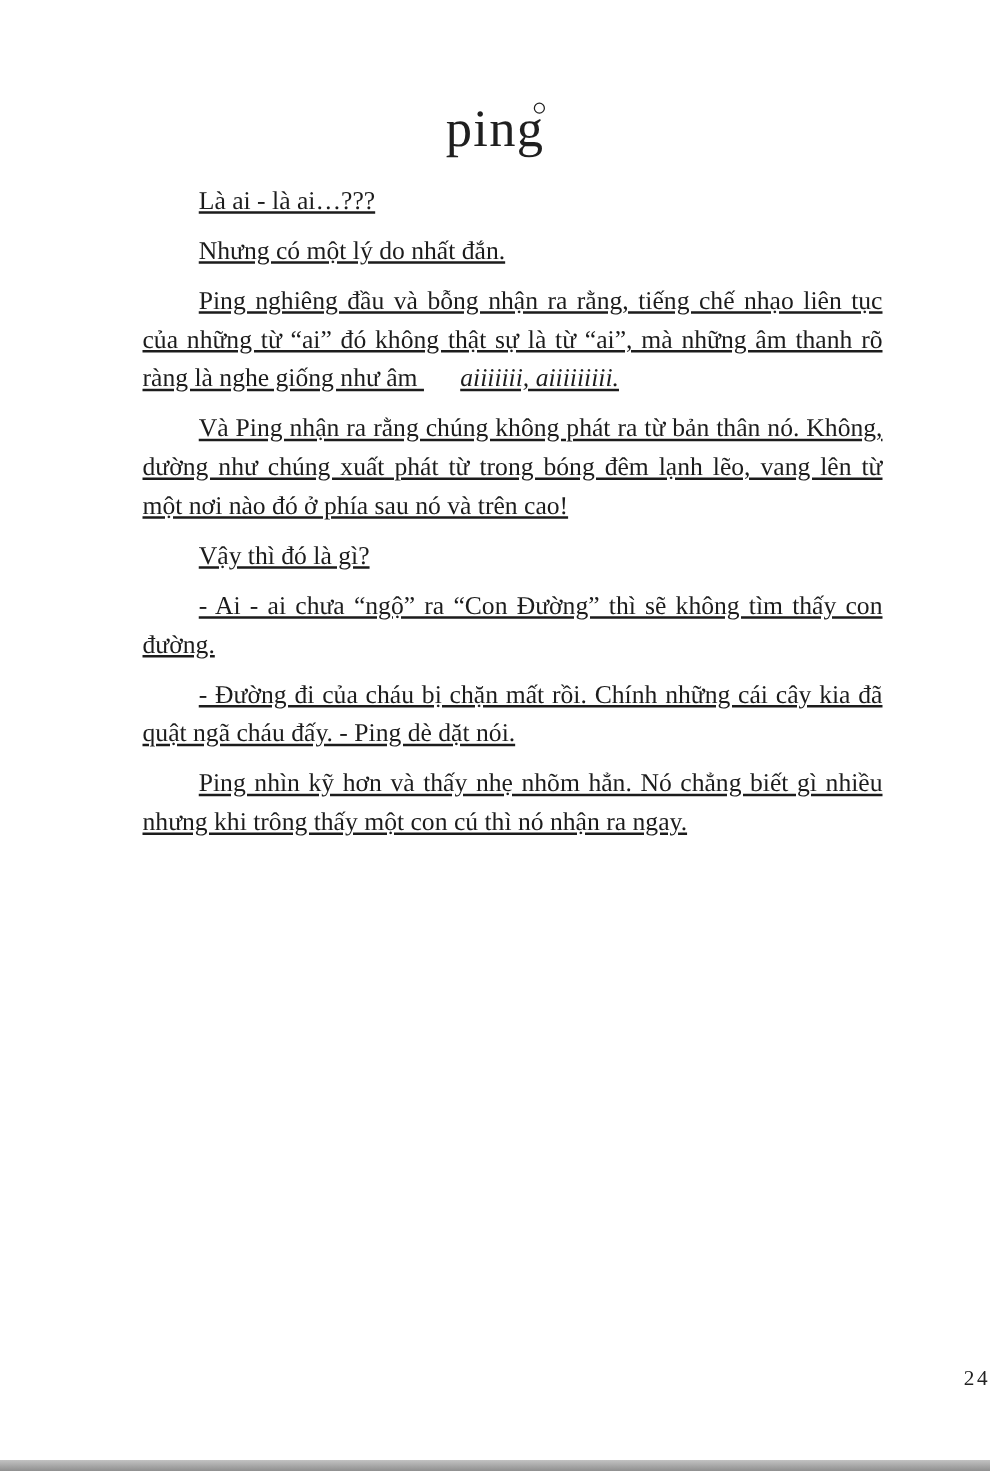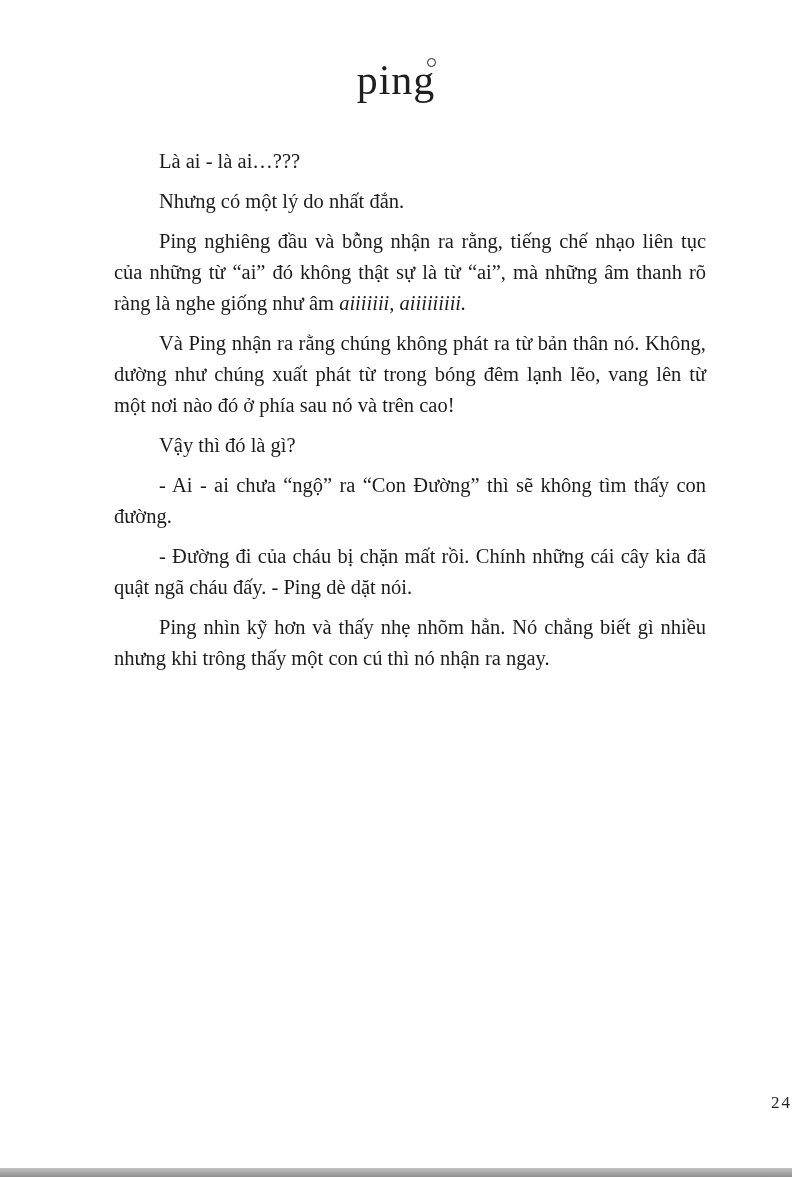--- a/index.html
+++ b/index.html
@@ -25,20 +25,21 @@
     text-align: center;
     font-size: 42px;
     font-weight: 400;
     letter-spacing: 1px;
     color: #1f1f1f;
   }
   .title-inner {
     position: relative;
     display: inline-block;
     padding: 0 4px;
+    margin-top: 24px;
   }
   .title-ring {
     position: absolute;
     top: 2px;
     right: 3px;
     width: 7px;
     height: 7px;
     border: 1.6px solid #1f1f1f;
     border-radius: 50%;
   }
@@ -47,23 +48,25 @@
     top: 146px;
     left: 114px;
     width: 592px;
     font-size: 20.5px;
     line-height: 31px;
     text-align: justify;
   }
   .page-body p {
     margin: 0 0 9px 0;
     text-indent: 45px;
+    text-decoration: underline;
   }
   .page-body .italic {
     font-style: italic;
+    margin-left: 29px;
   }
   .page-number {
     position: absolute;
     top: 1093px;
     left: 0;
     width: 100%;
     text-align: right;
     font-size: 17px;
     letter-spacing: 2px;
     color: #222222;

